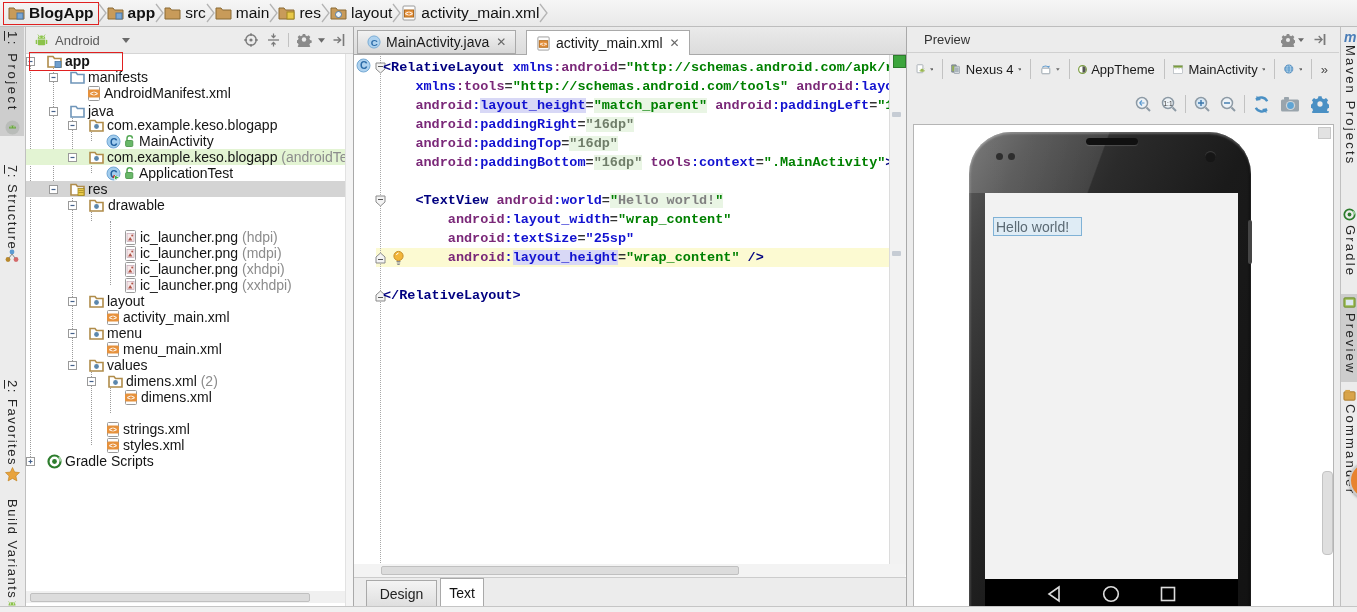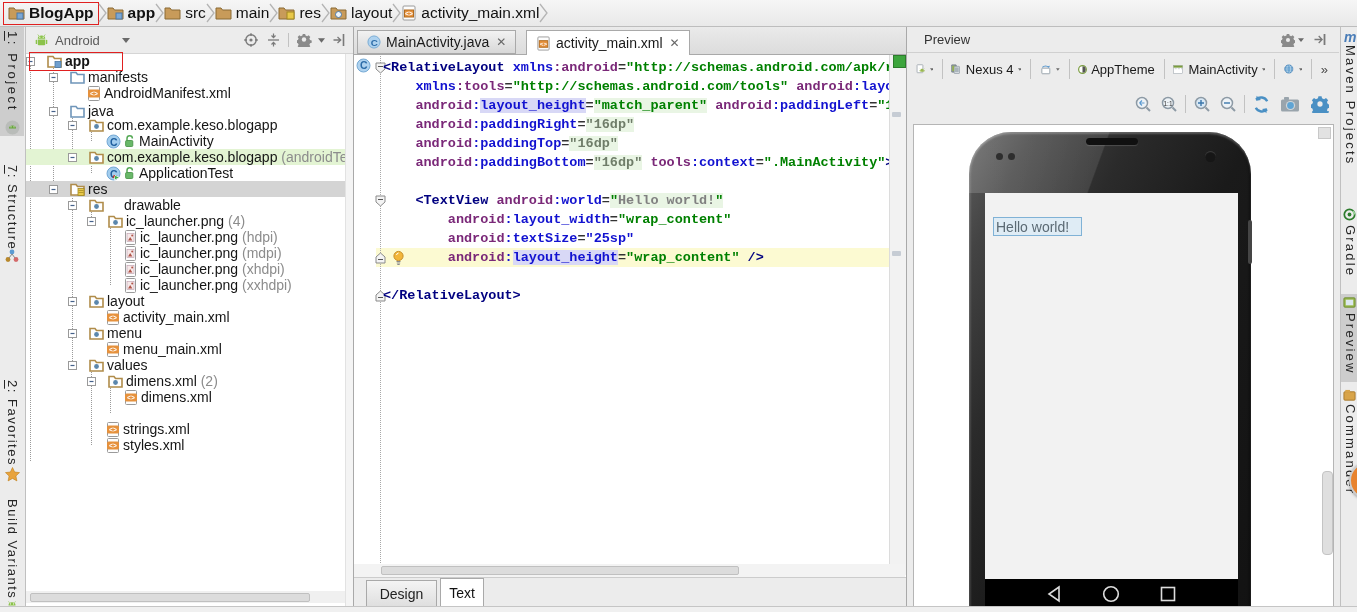--- a/index.html
+++ b/index.html
@@ -331,36 +331,21 @@
             <rect x="0.5" y="0.5" width="8" height="8" fill="#fff" stroke="#9a9a9a"></rect>
             <path d="M2.5 4.5 h4" stroke="#44618a" stroke-width="1.2"></path>
           </svg>
         </span>
         <span style="margin-left:12px;display:inline-flex;flex:none;">
           <svg width="15" height="13" viewBox="0 0 15 13">
             <path d="M1 3.5 V1.5 h5 l1.5 2 H14 v8.5 H1 z" fill="#fff" stroke="#b08c4a" stroke-width="1.6"></path>
             <circle cx="7.5" cy="7.5" r="2.4" fill="#5b87ad"></circle>
           </svg>
         </span>
-        <span style="margin-left:20px;">drawable</span>
-      </div>
-    <div class="trow" style="top:186px;">
-        <span style="margin-left:61px;display:inline-flex;flex:none;">
-          <svg class="tg" width="9" height="9" viewBox="0 0 9 9">
-            <rect x="0.5" y="0.5" width="8" height="8" fill="#fff" stroke="#9a9a9a"></rect>
-            <path d="M2.5 4.5 h4" stroke="#44618a" stroke-width="1.2"></path>
-          </svg>
-        </span>
-        <span style="margin-left:12px;display:inline-flex;flex:none;">
-          <svg width="15" height="13" viewBox="0 0 15 13">
-            <path d="M1 3.5 V1.5 h5 l1.5 2 H14 v8.5 H1 z" fill="#fff" stroke="#b08c4a" stroke-width="1.6"></path>
-            <circle cx="7.5" cy="7.5" r="2.4" fill="#5b87ad"></circle>
-          </svg>
-        </span>
-        <span style="margin-left:3px;">ic_launcher.png <span class="gray">(4)</span></span>
+        <span style="margin-left:4px;">drawable</span>
       </div>
     <div class="trow" style="top:202px;">
         <span style="margin-left:98px;display:inline-flex;flex:none;">
           <svg width="13" height="15" viewBox="0 0 13 15">
             <rect x="1.5" y="0.5" width="10" height="14" rx="1" fill="#fdfdfd" stroke="#9a9a9a"></rect>
             <rect x="3" y="3.5" width="7" height="8" fill="#f6e8e8" stroke="#b9a" stroke-width="0.6"></rect>
             <path d="M4 10.5 l2.2-3.5 2.2 3.5z" fill="#b05548"></path>
             <circle cx="8.2" cy="5.6" r="1" fill="#b05548"></circle>
           </svg>
         </span>
@@ -501,20 +486,36 @@
       </div>
     <div class="trow" style="top:410px;">
         <span style="margin-left:80px;display:inline-flex;flex:none;">
           <svg width="14" height="15" viewBox="0 0 14 15">
             <rect x="1.5" y="0.5" width="11" height="14" rx="1" fill="#fdfdfd" stroke="#9a9a9a"></rect>
             <rect x="1" y="3.5" width="12" height="8" rx="1.5" fill="#e6913c"></rect>
             <text x="7" y="9.9" font-size="6.5" font-family="Liberation Mono" font-weight="bold" fill="#fff" text-anchor="middle">&lt;&gt;</text>
           </svg>
         </span>
         <span style="margin-left:3px;">styles.xml</span>
+      </div>
+    <div class="trow" style="top:426px;">
+        <span style="margin-left:0px;display:inline-flex;flex:none;">
+          <svg class="tg" width="9" height="9" viewBox="0 0 9 9">
+            <rect x="0.5" y="0.5" width="8" height="8" fill="#fff" stroke="#9a9a9a"></rect>
+            <path d="M2.5 4.5 h4 M4.5 2.5 v4" stroke="#44618a" stroke-width="1.2"></path>
+          </svg>
+        </span>
+        <span style="margin-left:12px;display:inline-flex;flex:none;">
+          <svg width="15" height="15" viewBox="0 0 15 15">
+            <circle cx="7.5" cy="7.5" r="6" fill="#fff" stroke="#2d7d2d" stroke-width="2.2"></circle>
+            <circle cx="7.5" cy="7.5" r="2.4" fill="#2d7d2d"></circle>
+            <path d="M11.8 3.2 a6 6 0 0 1 1.7 4.3" stroke="#a8d8a8" stroke-width="2.2" fill="none"></path>
+          </svg>
+        </span>
+        <span style="margin-left:3px;">Gradle Scripts</span>
       </div>
     <div class="abs" style="left:3px;top:25px;width:92px;height:17px;border:1px solid #e02020;"></div>
     <div class="abs" style="left:319px;top:27px;width:7px;height:563px;background:#f4f4f4;border-left:1px solid #e2e2e2;"></div>
     <div class="abs" style="left:0px;top:564px;width:319px;height:12px;background:#f0f0f0;"></div>
     <div class="abs" style="left:4px;top:566px;width:280px;height:9px;background:#dcdcdc;border:1px solid #c0c0c0;border-radius:2px;box-sizing:border-box;"></div>
   </div>
   <div id="editor" class="abs">
     <div id="tabbar" class="abs"></div>
     <div class="tab inactive" style="left:3px;">
       <svg width="14" height="14" viewBox="0 0 15 15">

